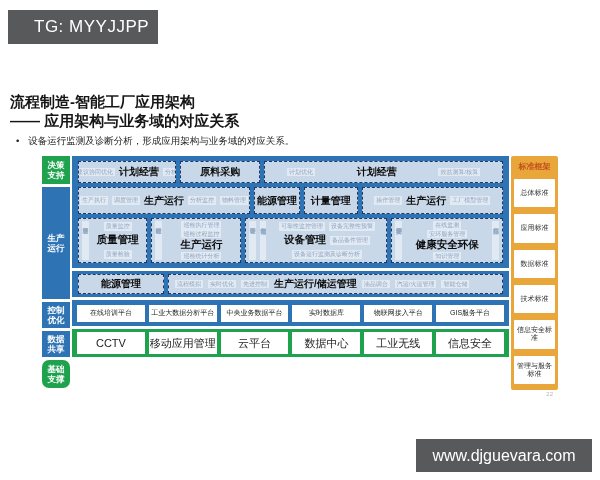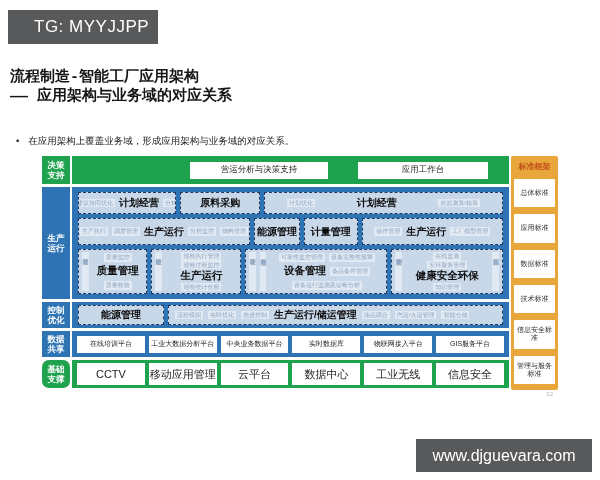--- a/index.html
+++ b/index.html
@@ -3,21 +3,21 @@
 <meta charset="utf-8">
 <style>
   *{margin:0;padding:0;box-sizing:border-box;}
   html,body{width:600px;height:480px;}
   body{background:#fff;}
   .slide{position:relative;width:600px;height:480px;background:#fff;overflow:hidden;
          font-family:"Liberation Sans","DejaVu Sans",sans-serif;}
   .badge{position:absolute;background:#58595B;color:#fff;display:flex;align-items:center;}
   .tg{left:8px;top:10px;width:150px;height:34px;font-size:17px;padding-left:26px;letter-spacing:.5px;}
   .site{right:8px;bottom:8px;width:176px;height:33px;font-size:16px;justify-content:center;}
-  .titles{position:absolute;left:10px;top:68px;color:#161616;font-weight:bold;font-size:15px;line-height:1.28;font-family:Liberation Mono, monospace;}
+  .titles{position:absolute;left:10px;top:92px;color:#161616;font-weight:bold;font-size:15px;line-height:1.28;}
   .bullet{position:absolute;left:16px;top:135px;font-size:9.5px;color:#222;display:flex;gap:9px;align-items:flex-start;}
   .pnum{position:absolute;right:47px;top:391px;font-size:6px;color:#b5b5b5;}
 
   .diagram{position:absolute;left:42px;top:156px;width:516px;height:234px;display:flex;gap:2px;}
   .lcol{width:28px;display:flex;flex-direction:column;gap:3px;}
   .slab{color:#fff;font-size:8.5px;font-weight:600;display:flex;align-items:center;justify-content:center;text-align:center;line-height:1.2;}
   .slab span{width:2.1em;display:block;}
   .g{background:#1EA24E;} .b{background:#2E74B5;}
   .h1{height:28px;}.h2{height:112px;}.h3{height:26px;}.h4{height:26px;}.h5{height:28px;border-radius:7px;}
 
@@ -64,21 +64,21 @@
 
   <div class="badge tg">TG: MYYJJPP</div>
 
   <div class="titles">
     <div>流程制造-智能工厂应用架构</div>
     <div>—— 应用架构与业务域的对应关系</div>
   </div>
 
   <div class="bullet">
     <span>•</span>
-    <span>在应用架构上覆盖业务域，形成应用架构与业务域的对应关系。</span>
+    <span>设备运行监测及诊断分析，形成应用架构与业务域的对应关系。</span>
   </div>
 
   <div class="diagram">
 
     <div class="lcol">
       <div class="slab g h1">
           <span>决策支持</span>
         </div>
       <div class="slab b h2">
           <span>生产运行</span>
@@ -89,24 +89,20 @@
       <div class="slab b h4">
           <span>数据共享</span>
         </div>
       <div class="slab g h5">
           <span>基础支撑</span>
         </div>
     </div>
 
     <div class="mcol">
 
-      <div class="row rtop">
-        <div class="wbox wb1">营运分析与决策支持</div>
-        <div class="wbox wb2">应用工作台</div>
-      </div>
 
       <div class="rprod">
 
         <div class="sub sa">
           <div class="db fa1">
             <span class="ch">建议协同优化</span>
             <span class="bt">计划经营</span>
             <span class="ch">分析</span>
           </div>
           <div class="db fa2">

